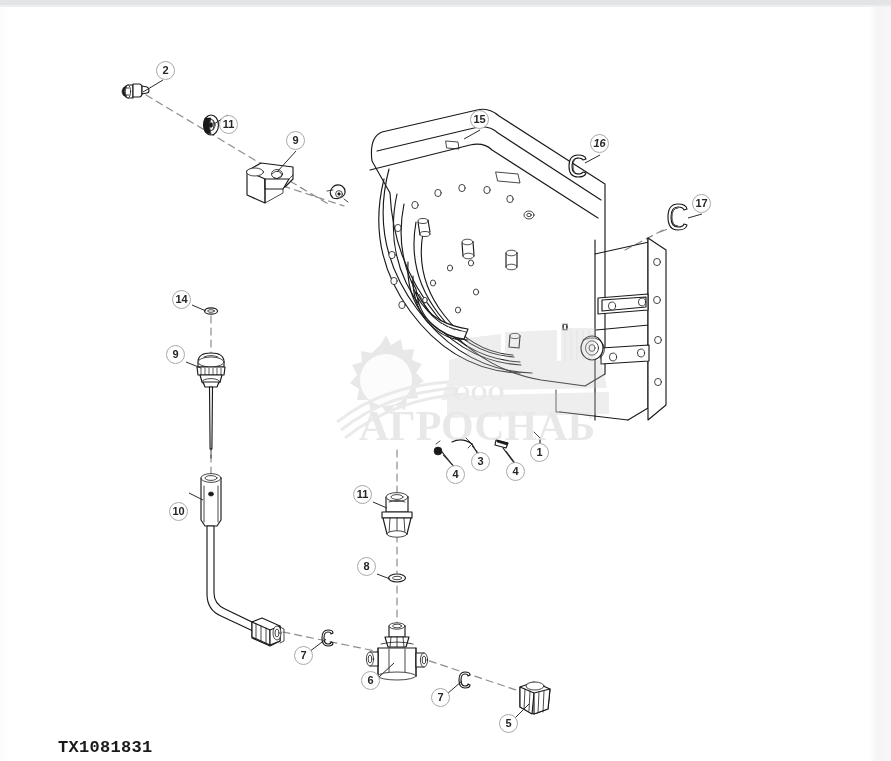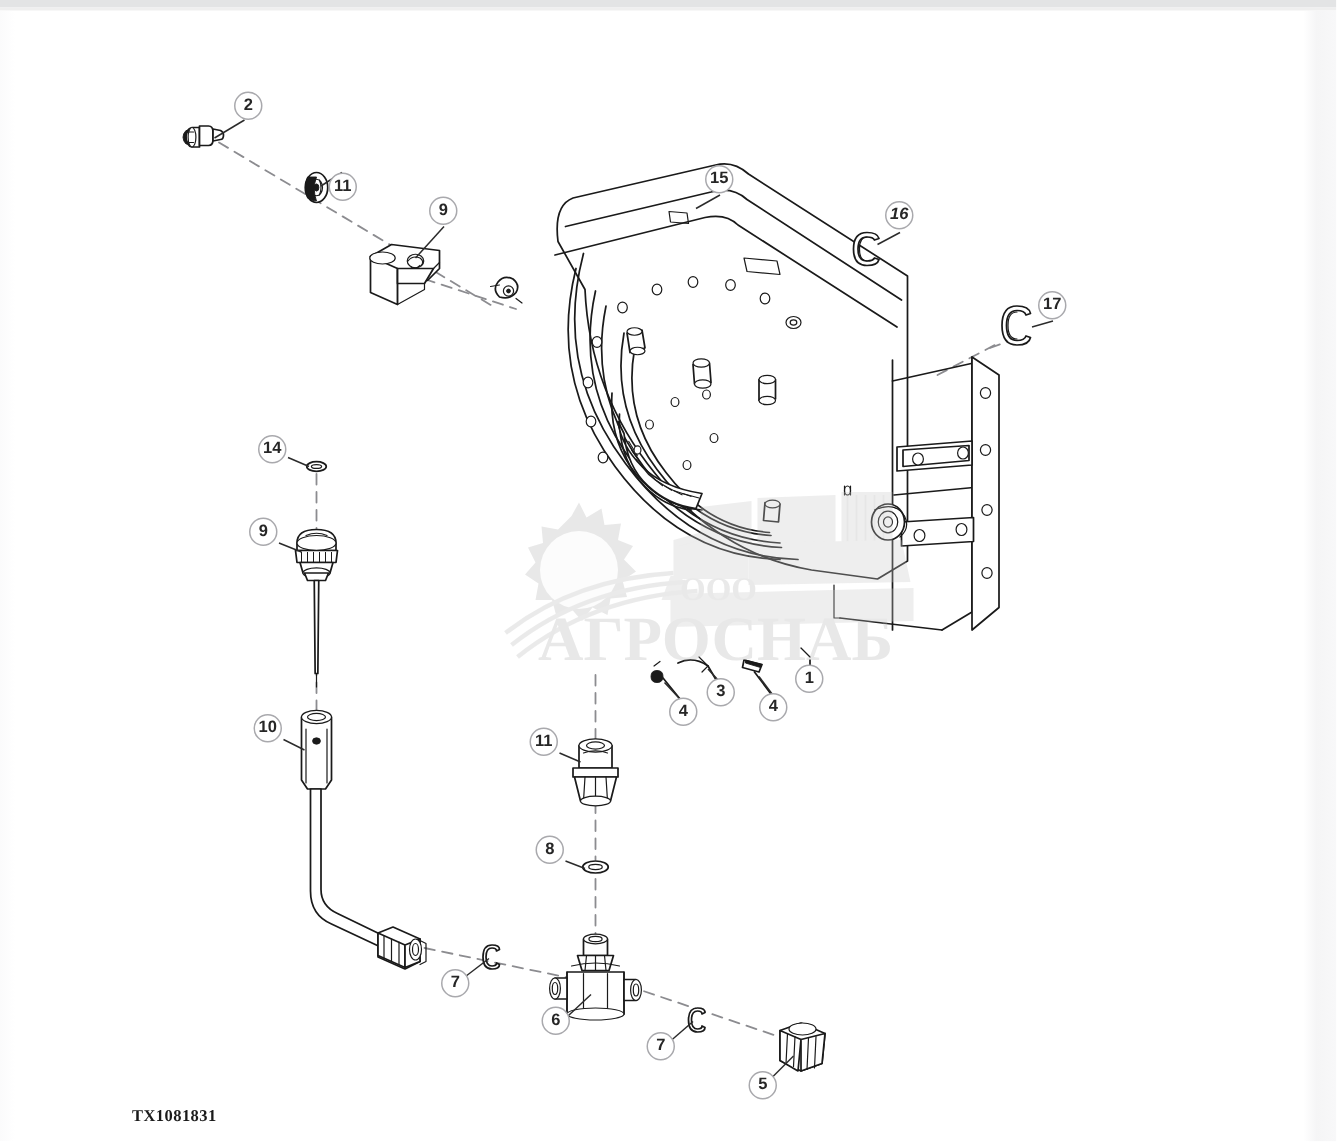--- a/index.html
+++ b/index.html
@@ -51,24 +51,24 @@
     position: absolute;
     left: 329px;
     top: 318px;
     width: 300px;
     height: 140px;
     opacity: 0.30;
     pointer-events: none;
   }
   #partnum {
     position: absolute;
-    left: 88px;
+    left: 58px;
     top: 738px;
-    font-family: Liberation Serif, serif;
-    font-size: 11px;
+    font-family: Liberation Mono, monospace;
+    font-size: 17px;
     font-weight: bold;
     color: #1a1a1a;
     letter-spacing: 0.3px;
   }
   .callout {
     position: absolute;
     width: 19px;
     height: 19px;
     border-radius: 50%;
     border: 1.1px solid #a9a9ad;
@@ -528,21 +528,21 @@
   </svg>
 
   <div class="callout" style="left:156px;  top:61px;">2</div>
   <div class="callout" style="left:219px;  top:95px;margin-top:20px;">11</div>
   <div class="callout" style="left:286px;  top:131px;">9</div>
   <div class="callout" style="left:470px;  top:110px;">15</div>
   <div class="callout" style="left:590px;  top:134px;font-style:italic;">16</div>
   <div class="callout" style="left:692px;  top:194px;">17</div>
   <div class="callout" style="left:172px;  top:290px;">14</div>
   <div class="callout" style="left:166px;  top:345px;">9</div>
-  <div class="callout" style="left:169px;  top:476px;text-align:center;">10</div>
+  <div class="callout" style="left:169px;  top:502px;text-align:center;">10</div>
   <div class="callout" style="left:353px;  top:485px;">11</div>
   <div class="callout" style="left:357px;  top:557px;">8</div>
   <div class="callout" style="left:294px;  top:646px;">7</div>
   <div class="callout" style="left:361px;  top:671px;">6</div>
   <div class="callout" style="left:431px;  top:688px;">7</div>
   <div class="callout" style="left:499px;  top:714px;">5</div>
   <div class="callout" style="left:446px;  top:465px;">4</div>
   <div class="callout" style="left:471px;  top:452px;">3</div>
   <div class="callout" style="left:506px;  top:462px;">4</div>
   <div class="callout" style="left:530px;  top:443px;">1</div>

